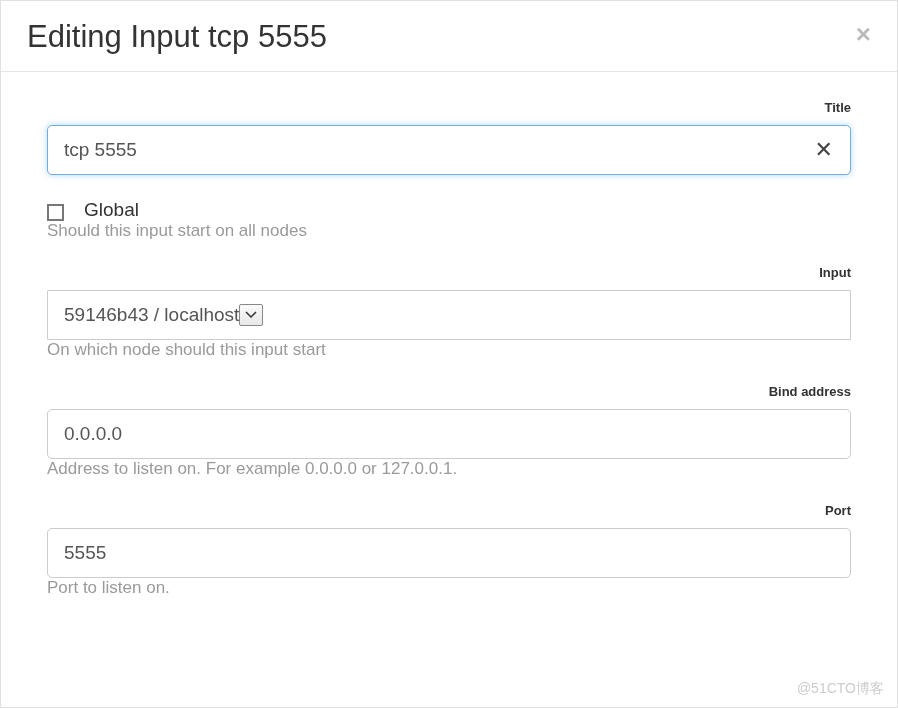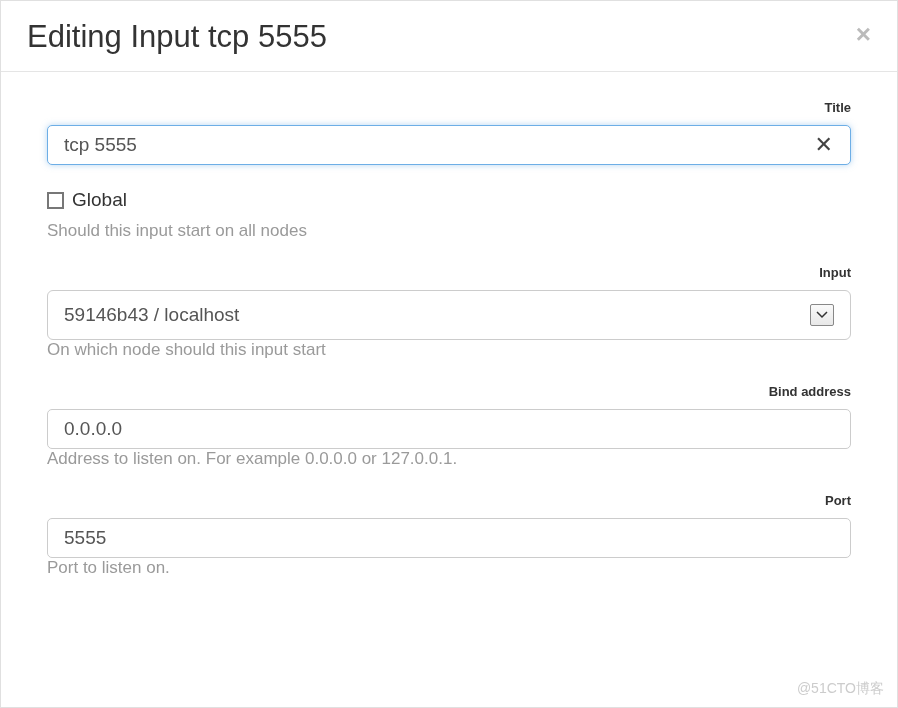--- a/index.html
+++ b/index.html
@@ -53,21 +53,21 @@
     .form-label {
       display: block;
       font-weight: 700;
       font-size: 13px;
       color: #333;
       margin-bottom: 10px;
       text-align: right;
     }
     .form-input {
       width: 100%;
-      height: 40px;
+      height: 50px;
       padding: 14px 16px;
       font-size: 19px;
       color: #555;
       border: 1px solid #ccc;
       border-radius: 5px;
       outline: none;
       background: #fff;
     }
     .form-input.focused {
       border: 1px solid #6daee6;
@@ -88,23 +88,22 @@
       border: none;
       line-height: 1;
     }
     .help-text {
       font-size: 17px;
       color: #9a9a9a;
       font-weight: 400;
     }
     .checkbox-row {
       display: flex;
-      align-items: center;
-      gap: 8px;
-      margin-bottom: 10px;
+      align-items: flex-end;
+      gap: 20px;
     }
     .checkbox-box {
       width: 17px;
       height: 17px;
       border: 2px solid #777;
       background: #fff;
       cursor: pointer;
       flex-shrink: 0;
     }
     .checkbox-label {
@@ -112,26 +111,25 @@
       color: #333;
       font-weight: 400;
     }
     .form-select {
       width: 100%;
       height: 50px;
       padding: 10px 16px;
       font-size: 19px;
       color: #555;
       border: 1px solid #ccc;
-      border-radius: 6px;
+      border-radius: 1px;
       background: #fff;
       cursor: pointer;
       display: flex;
       align-items: center;
-      justify-content: space-between;
     }
     .select-arrow {
       width: 24px;
       height: 22px;
       border: 1px solid #888;
       background: linear-gradient(#fafafa, #e8e8e8);
       display: flex;
       align-items: center;
       justify-content: center;
       font-size: 12px;

